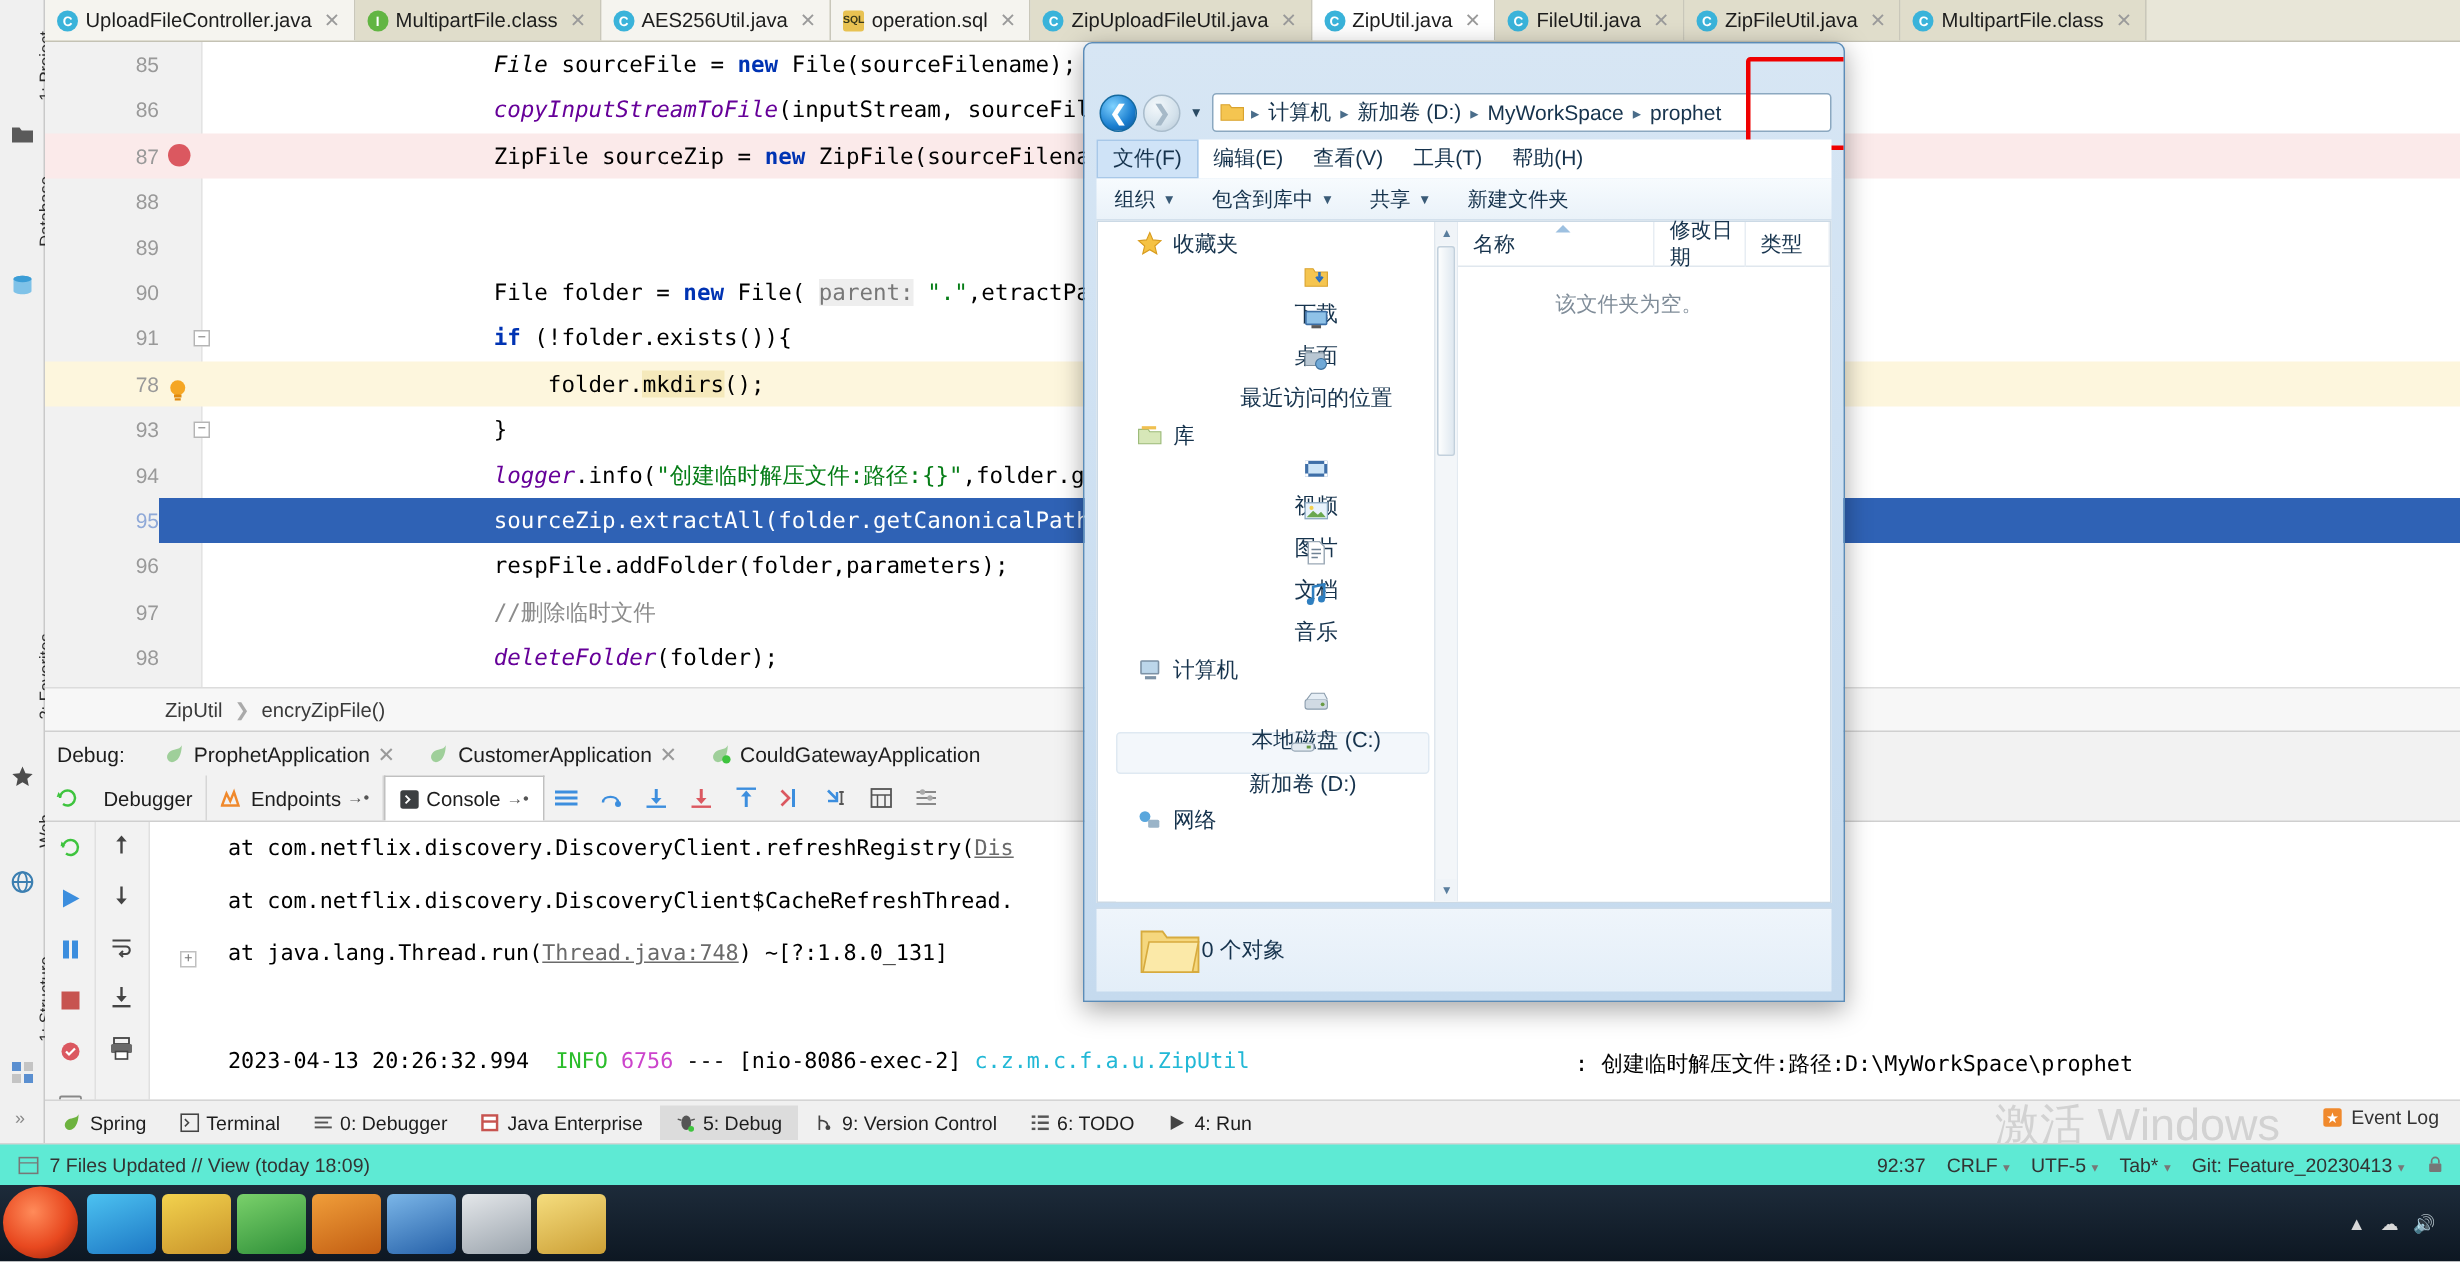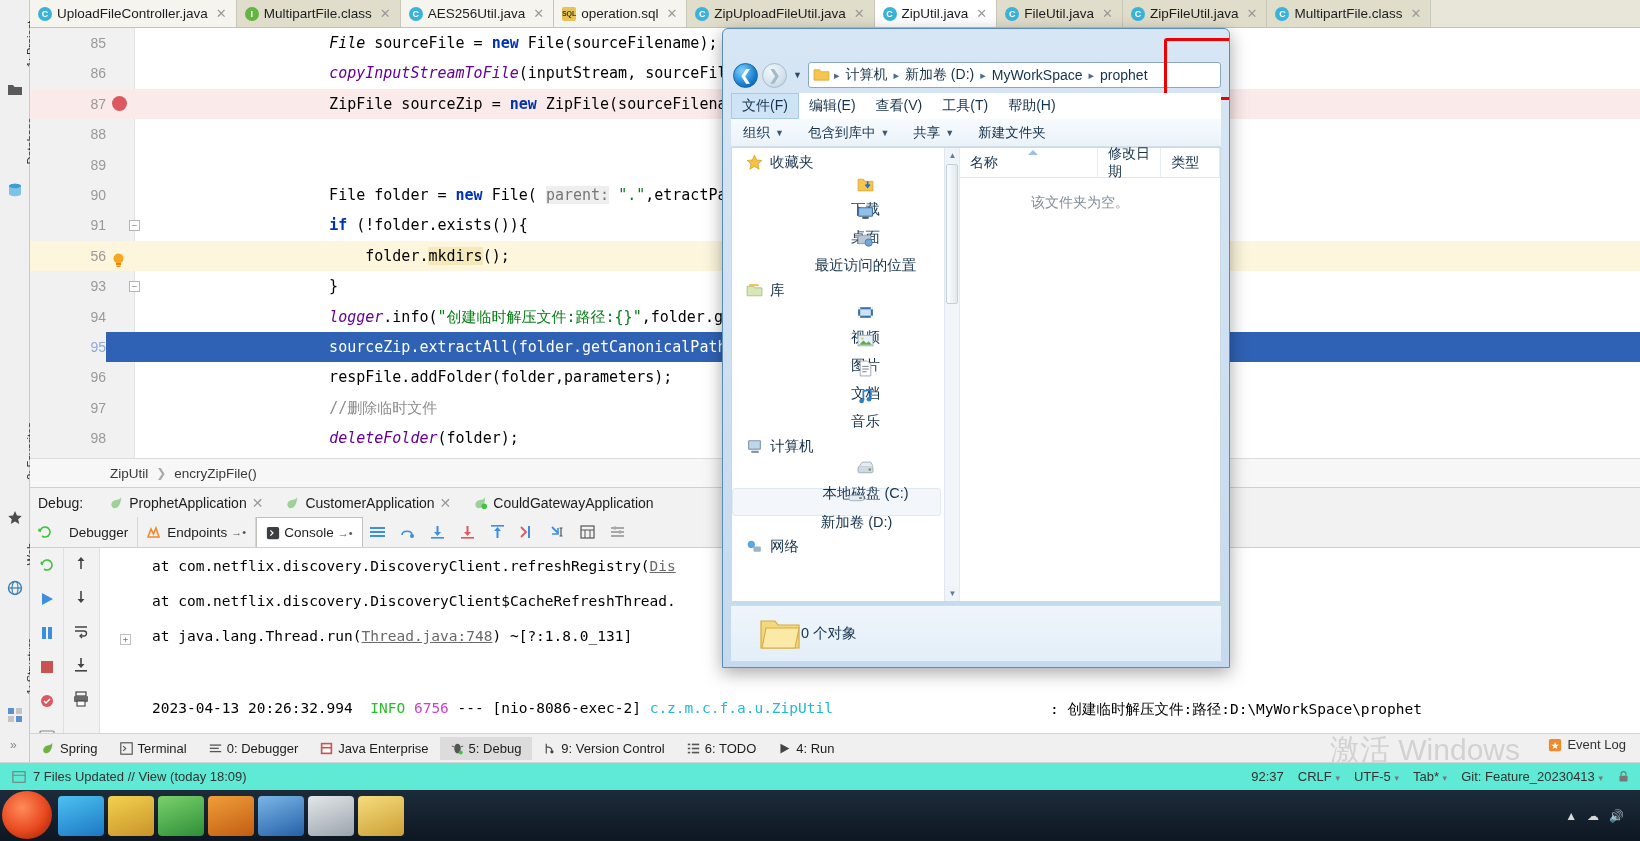--- a/index.html
+++ b/index.html
@@ -270,21 +270,21 @@
   .ci { padding: 0 12px; white-space: nowrap; display: flex; gap: 5px; align-items: center; }
   .ci .caret { font-size: 9px; color: #3a5b77; }
 
   
   .exp-body {
     position: absolute; left: 8px; top: 118px; right: 8px; bottom: 65px;
     background: #fff; border: 1px solid #cbd9e5; display: flex;
   }
   .exp-nav {
     width: 228px; background: #fff; border-right: 1px solid #e3eaf1;
-    position: relative; overflow: hidden;
+    position: relative; overflow: hidden; margin-left: 12px;
   }
   .nav-scroll {
     position: absolute; right: 0; top: 0; width: 15px; bottom: 0;
     background: #f3f6f9; border-left: 1px solid #e0e7ee;
   }
   .scr-arrow {
     position: absolute; left: 0; width: 15px; height: 15px;
     display: flex; align-items: center; justify-content: center;
     color: #5a7e9e; font-size: 8px; background: #f0f4f8;
   }
@@ -444,21 +444,21 @@
   <div class="editor">
     <div class="gutter"></div>
     <div class="code-area" id="code-area">
           <div class="line"><span class="ln">85</span><span class="code">    <span class="it">File</span> sourceFile = <span class="k">new</span> File(sourceFilename);   so</span></div>
           <div class="line"><span class="ln">86</span><span class="code">    <span class="lg">copyInputStreamToFile</span>(inputStream, sourceFile);</span></div>
           <div class="line hl-red"><span class="ln">87</span><span class="bp"></span><span class="code">    ZipFile sourceZip = <span class="k">new</span> ZipFile(sourceFilename);</span></div>
           <div class="line"><span class="ln">88</span><span class="code"></span></div>
           <div class="line"><span class="ln">89</span><span class="code"></span></div>
           <div class="line"><span class="ln">90</span><span class="code">    File folder = <span class="k">new</span> File( <span class="pm">parent:</span> <span class="s">"."</span>,etractPath);</span></div>
           <div class="line"><span class="ln">91</span><span class="fold">−</span><span class="code">    <span class="k">if</span> (!folder.exists()){</span></div>
-          <div class="line hl-yel"><span class="ln">56</span><span class="bulb"><svg width="13" height="15" viewBox="0 0 13 15">
+          <div class="line hl-yel"><span class="ln">78</span><span class="bulb"><svg width="13" height="15" viewBox="0 0 13 15">
                 <circle cx="6.5" cy="5.5" r="5" fill="#f5a623"></circle>
                 <rect x="4" y="10" width="5" height="2" fill="#e08a10"></rect>
                 <rect x="4.5" y="12.5" width="4" height="1.5" fill="#e08a10"></rect>
               </svg></span><span class="code">        folder.<span class="hlw">mkdirs</span>();</span></div>
           <div class="line"><span class="ln">93</span><span class="fold">−</span><span class="code">    }</span></div>
           <div class="line"><span class="ln">94</span><span class="code">    <span class="lg">logger</span>.info(<span class="s">"创建临时解压文件:路径:{}"</span>,folder.get</span></div>
           <div class="line hl-sel"><span class="ln">95</span><span class="code">    sourceZip.extractAll(folder.getCanonicalPath());</span></div>
           <div class="line"><span class="ln">96</span><span class="code">    respFile.addFolder(folder,parameters);</span></div>
           <div class="line"><span class="ln">97</span><span class="code">    <span class="cm">//删除临时文件</span></span></div>
           <div class="line"><span class="ln">98</span><span class="code">    <span class="lg">deleteFolder</span>(folder);</span></div>

